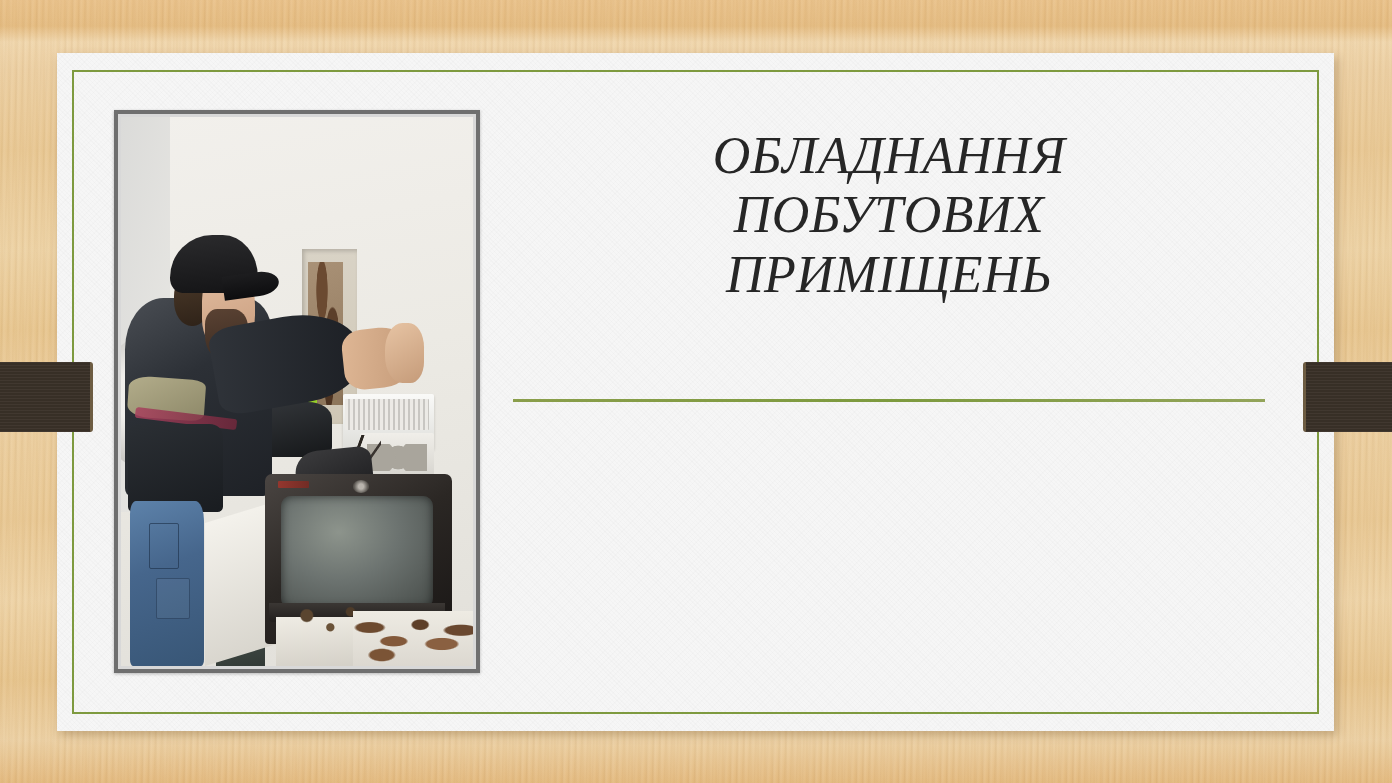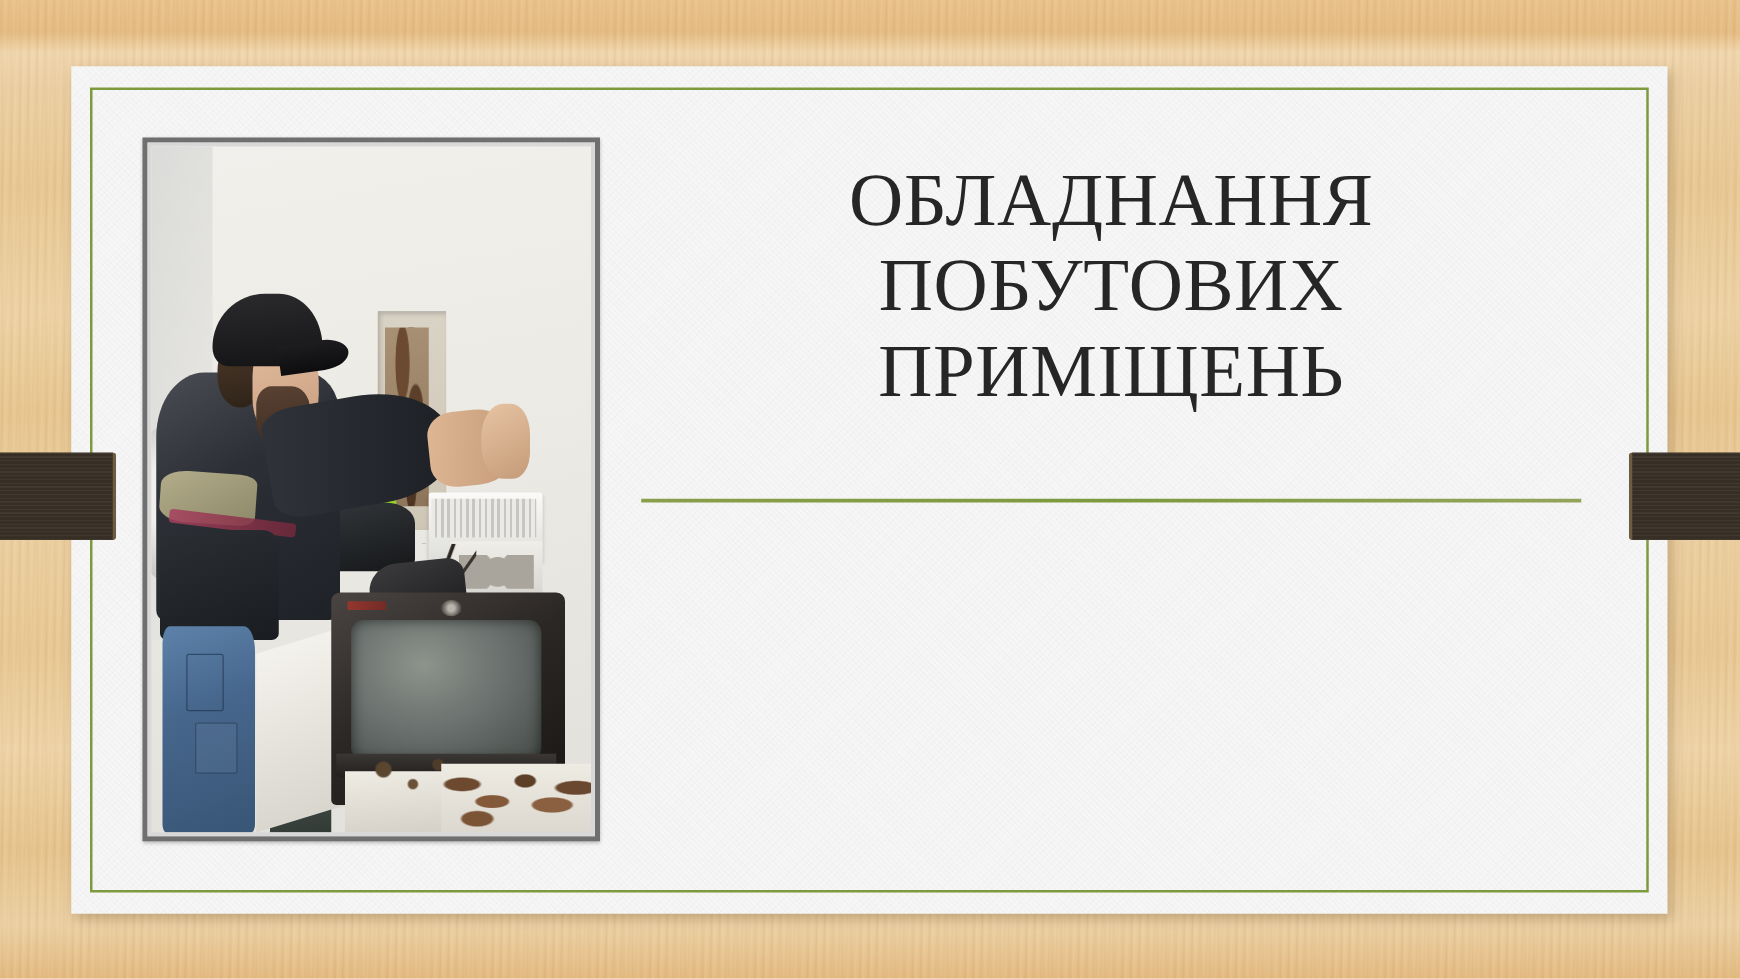--- a/index.html
+++ b/index.html
@@ -385,25 +385,26 @@
     left: 513px;
     top: 126px;
     width: 752px;
     text-align: center;
     z-index: 5;
   }
   .slide-title {
     margin: 0;
     font-family: "Liberation Serif", "DejaVu Serif", serif;
     font-weight: 400;
-    font-size: 60px;
+    font-size: 52px;
     line-height: 1.14;
     letter-spacing: 0.5px;
     color: #262626;
     white-space: pre-line;
+    font-style: italic;
   }
   .title-rule {
     position: absolute;
     left: 513px;
     top: 399px;
     width: 752px;
     height: 3px;
     background: linear-gradient(90deg,#8a9e4b,#7d9a3e 50%,#93a45a);
     z-index: 5;
   }

